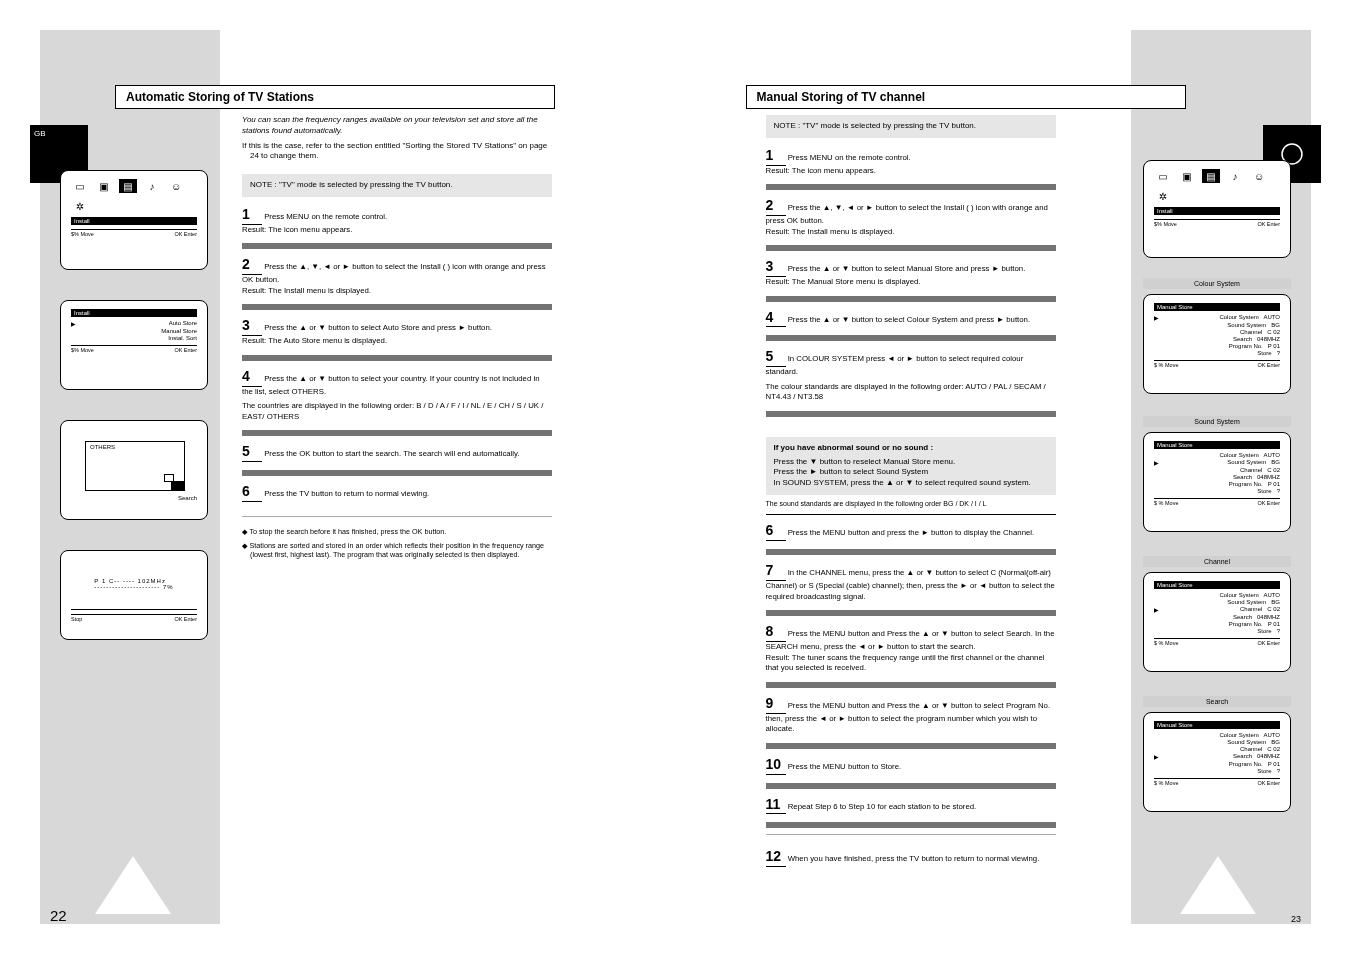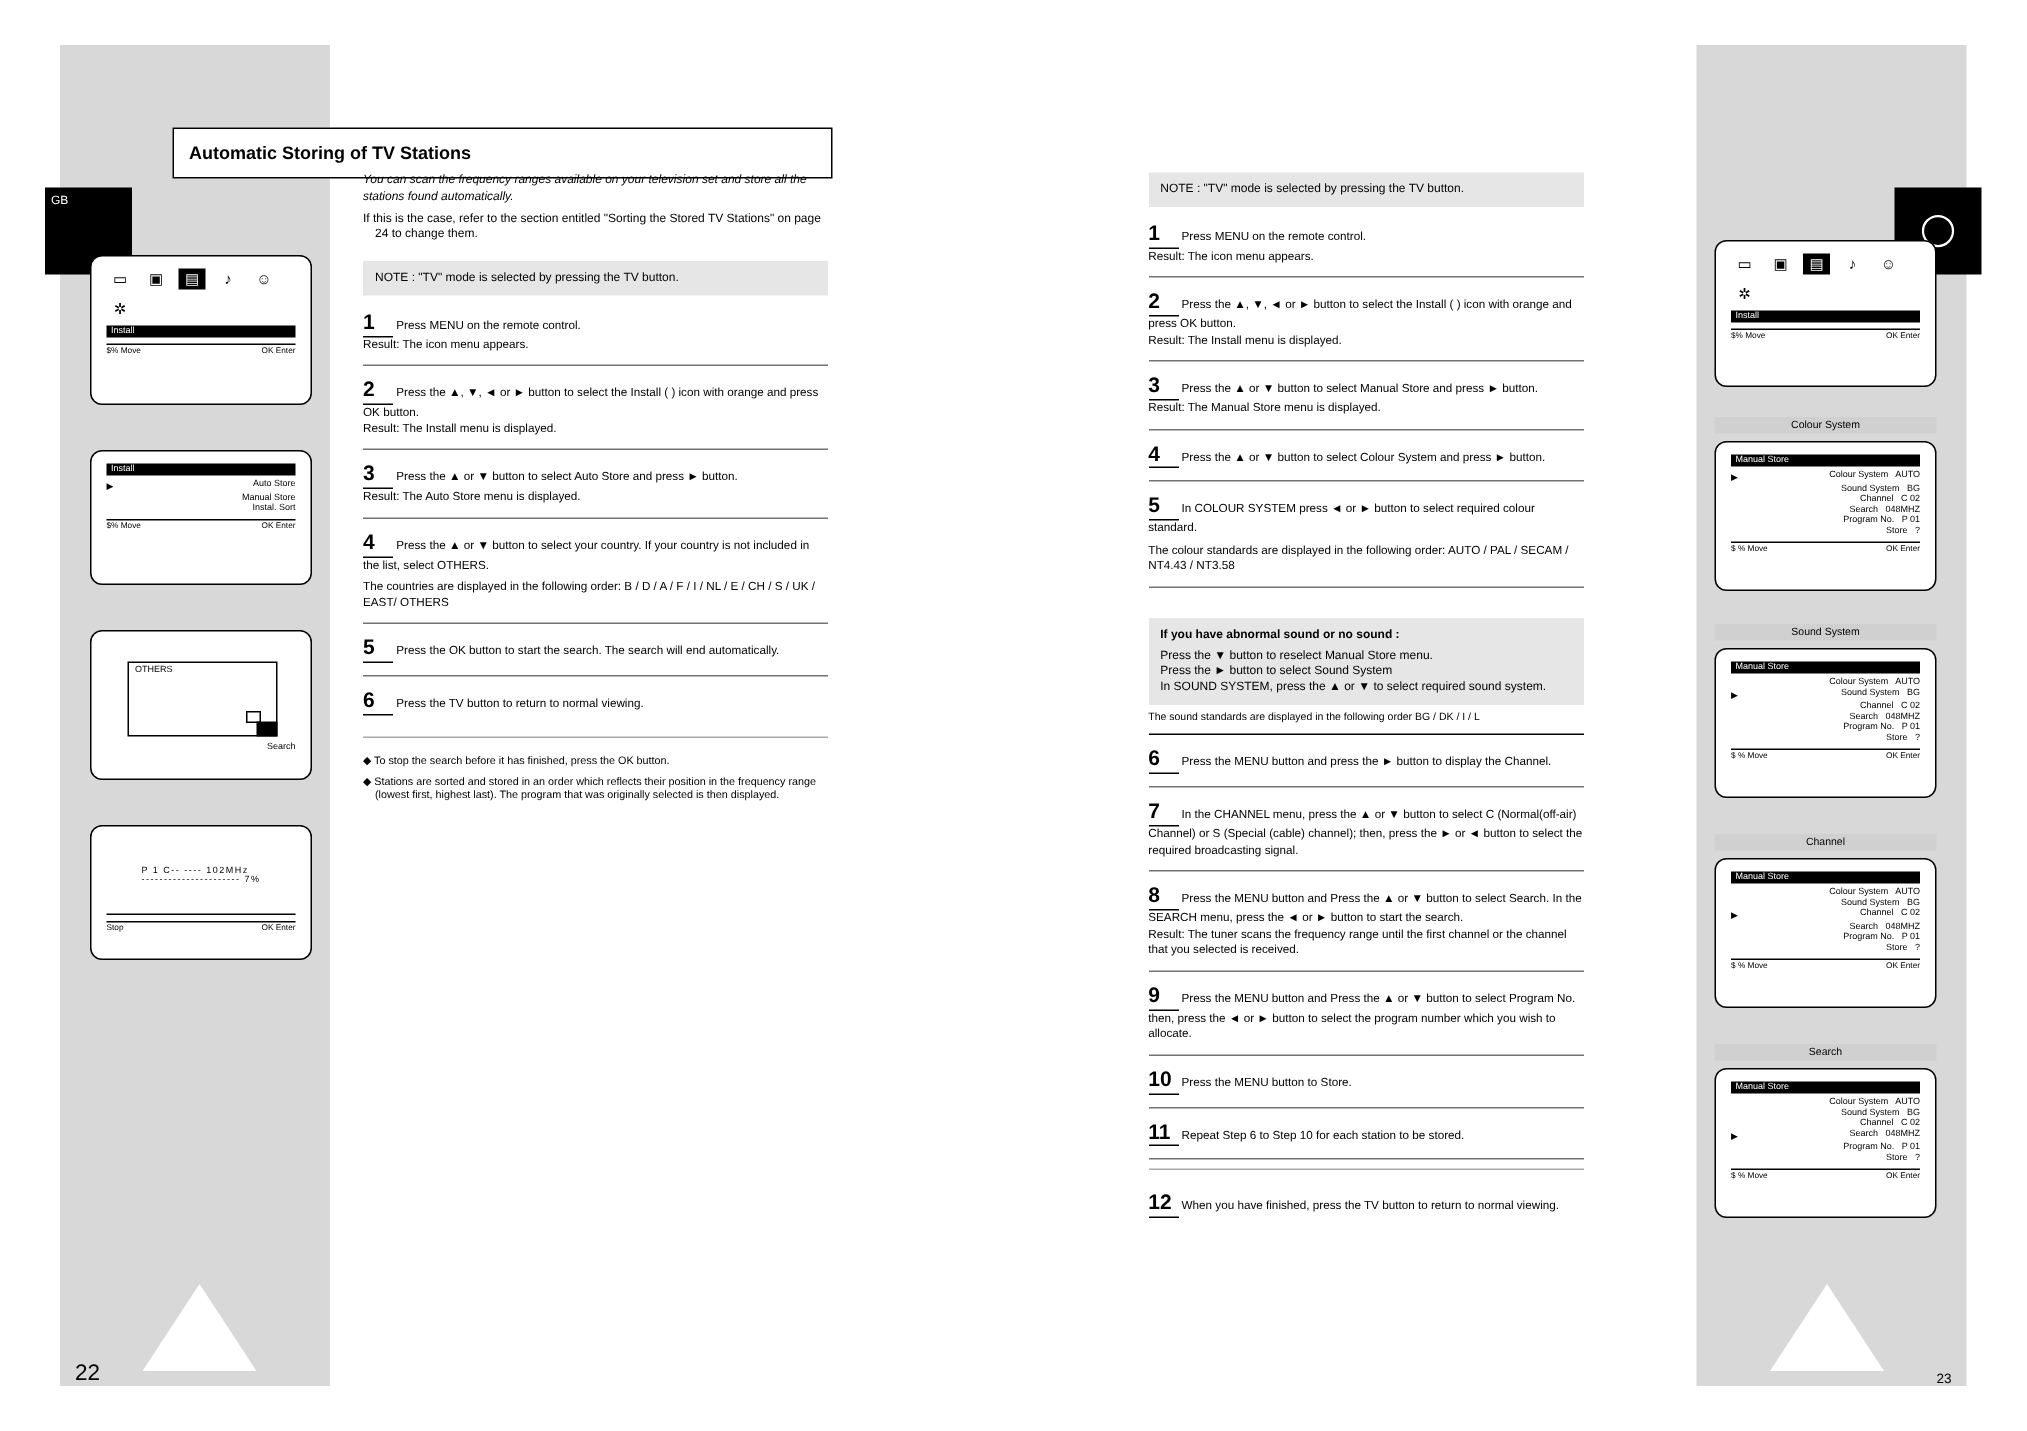--- a/index.html
+++ b/index.html
@@ -11,21 +11,21 @@
 
   .grey-strip { position: absolute; top: 30px; width: 180px; bottom: 30px; background: #d8d8d8; }
   .page-left .grey-strip { left: 40px; }
   .page-right .grey-strip { right: 40px; }
 
   .black-tab { position: absolute; width: 58px; height: 58px; background: #000; color: #fff; }
   .page-left .black-tab { left: 30px; top: 125px; }
   .page-right .black-tab { right: 30px; top: 125px; display: flex; align-items: center; justify-content: center; }
   .page-right .black-tab svg { stroke: #fff; fill: none; stroke-width: 1.5; }
 
-  .section-title-box { position: absolute; top: 85px; height: 34px; border: 1px solid #000; display: flex; align-items: center; padding: 0 10px; font-size: 12px; font-weight: bold; background: #fff; }
+  .section-title-box { position: absolute; top: 85px; height: 24px; border: 1px solid #000; display: flex; align-items: center; padding: 0 10px; font-size: 12px; font-weight: bold; background: #fff; }
   .page-left .section-title-box { left: 115px; width: 440px; }
   .page-right .section-title-box { left: 70px; width: 440px; }
 
   
   .screen { position: absolute; width: 148px; border: 1.5px solid #000; border-radius: 8px; background: #fff; padding: 8px 10px 4px 10px; font-size: 6px; }
   .page-left .screen { left: 60px; }
   .page-right .screen { right: 60px; }
   .screen .black-bar { background: #000; color: #fff; padding: 1px 3px; font-size: 6px; margin-bottom: 2px; }
   .screen .footer-line { border-top: 1px solid #000; margin-top: 4px; padding-top: 1px; display: flex; justify-content: space-between; font-size: 5.5px; }
   .screen .row { display: flex; justify-content: space-between; font-size: 6px; padding: 0.5px 0; }
@@ -40,21 +40,21 @@
   
   .content { position: absolute; top: 115px; width: 310px; font-size: 7.8px; line-height: 1.35; }
   .page-left .content { left: 242px; }
   .page-right .content { left: 90px; width: 290px; }
 
   .intro { font-size: 8px; margin-bottom: 12px; }
   .intro p { margin-bottom: 4px; }
   .intro .hang { padding-left: 8px; text-indent: -8px; }
 
   .grey-box { background: #e6e6e6; padding: 6px 8px; font-size: 8px; margin-bottom: 2px; }
-  .step { border-bottom: 1px solid #737373; padding: 6px 0 8px 0; }
+  .step { border-bottom: 6px solid #737373; padding: 6px 0 8px 0; }
   .step:last-of-type { border-bottom: none; }
   .step-num { font-weight: bold; font-size: 14px; display: inline-block; min-width: 20px; border-bottom: 1px solid #000; }
   .step-body { display: inline; }
   .result { display:block; font-style: normal; padding-left: 0; }
   .grey-divider { border: none; border-top: 1.5px solid #aaa; margin: 6px 0; }
 
   .notes { font-size: 7.2px; margin-top: 10px; }
   .notes p { margin-bottom: 4px; padding-left: 8px; text-indent: -8px; }
 
   .big-triangle { position: absolute; bottom: 40px; width: 0; height: 0; border-left: 38px solid transparent; border-right: 38px solid transparent; border-bottom: 58px solid #fff; }
@@ -186,20 +186,23 @@
 
     <div class="page-num-left">22</div>
   </div>
 
   <div class="page page-right">
     <div class="grey-strip"></div>
     <div class="black-tab">
       <svg width="26" height="26" viewBox="0 0 26 26">
           <circle cx="13" cy="13" r="10"></circle>
         </svg>
+    </div>
+    <div class="section-title-box">
+      <span>Manual Storing of TV channel</span>
     </div>
 
     <div class="screen" style="top:160px;height:98px;">
       <div class="icon-grid">
         <span class="icon-cell">▭</span>
         <span class="icon-cell">▣</span>
         <span class="icon-cell filled">▤</span>
         <span class="icon-cell">♪</span>
         <span class="icon-cell">☺</span>
         <span class="icon-cell">✲</span>

